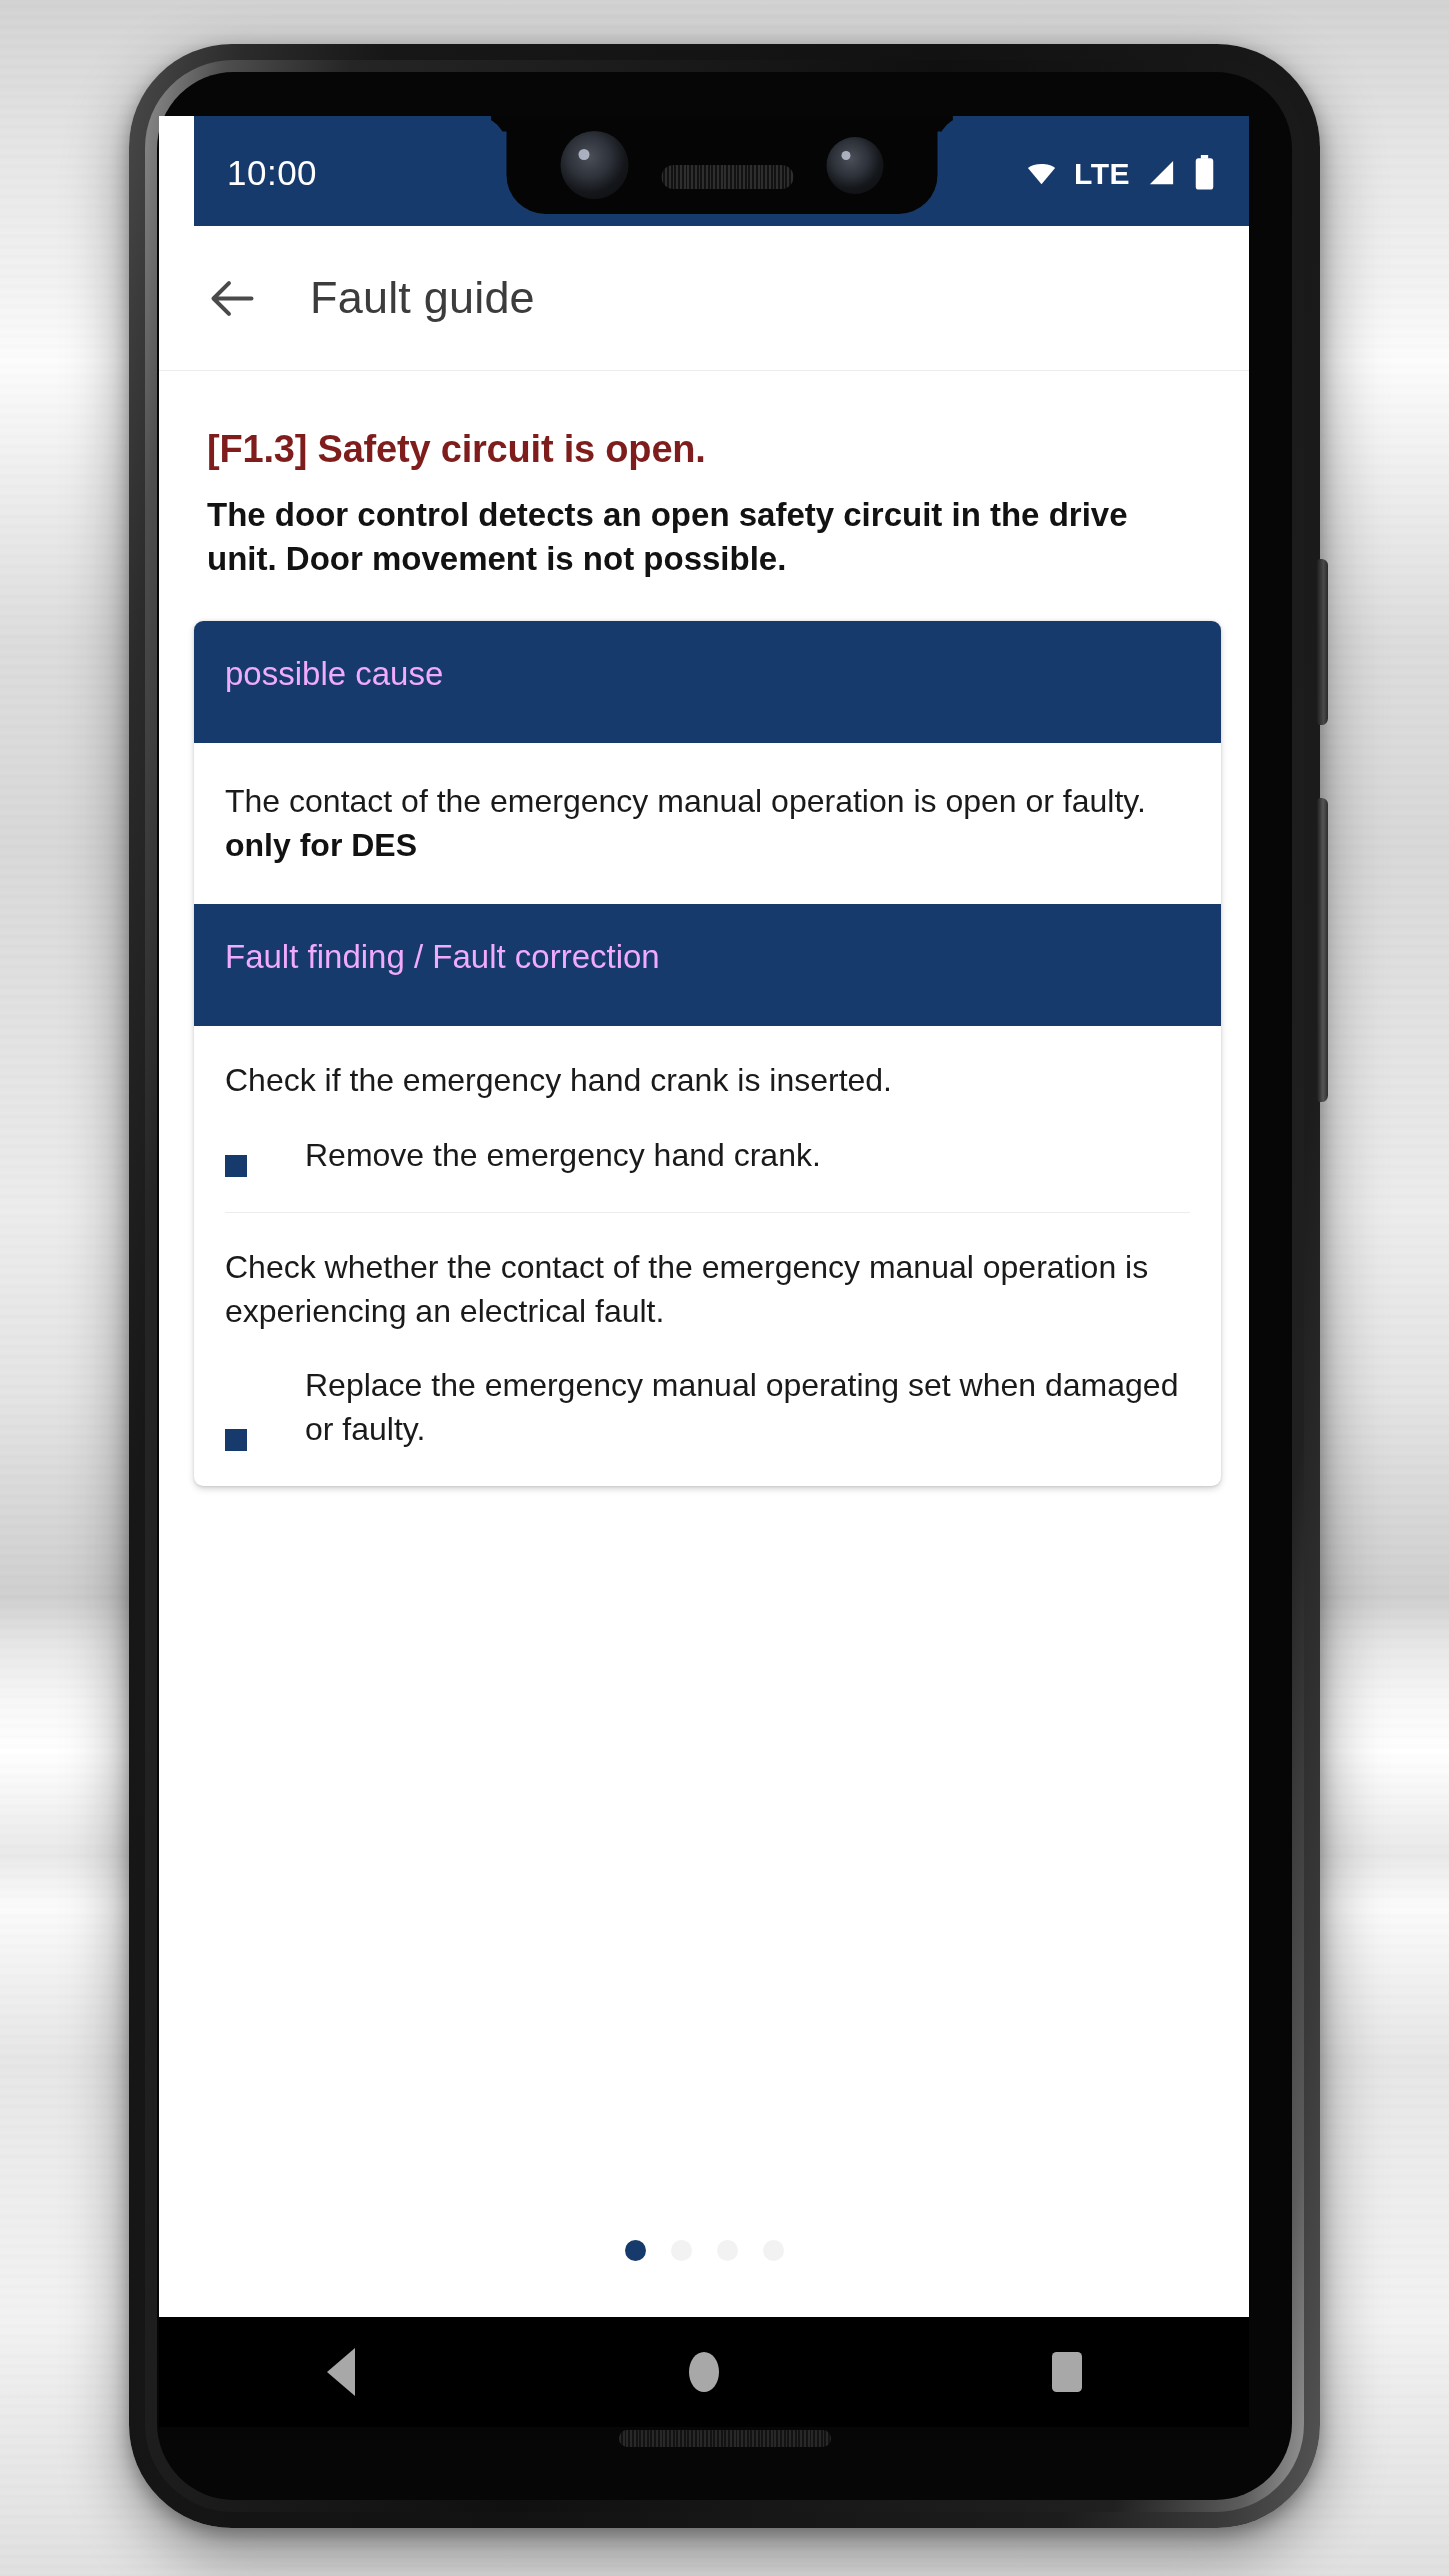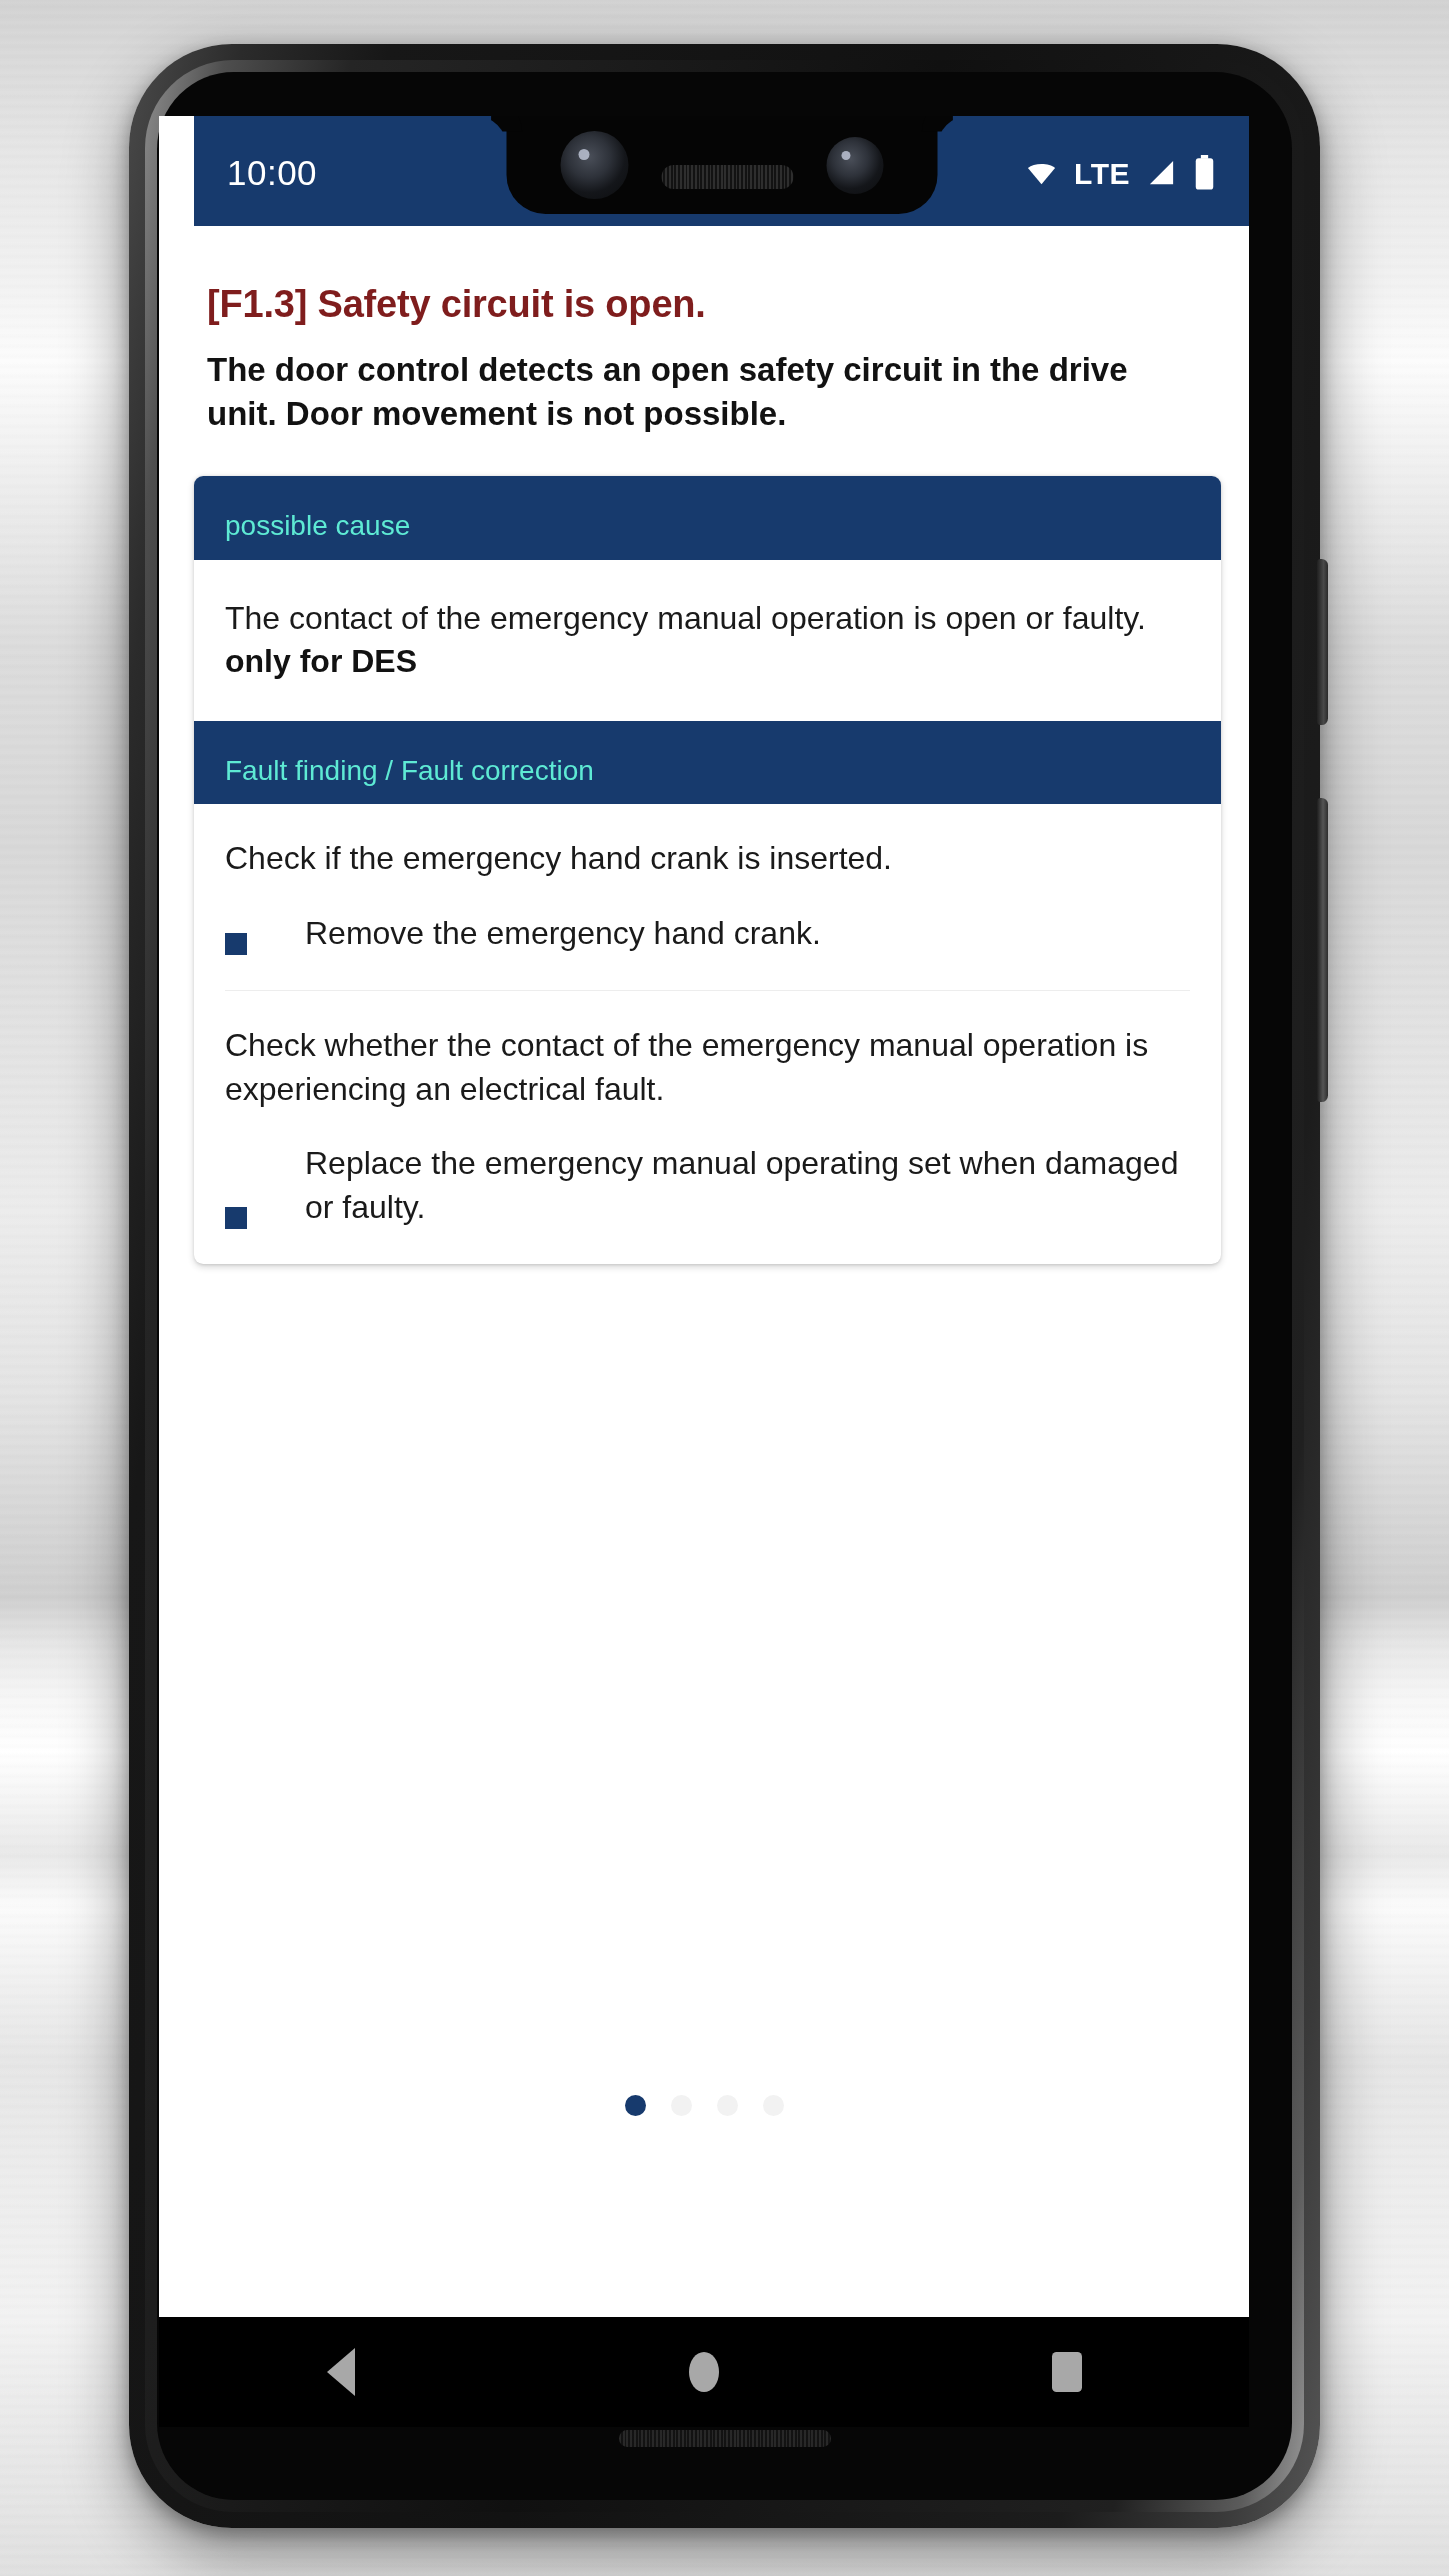--- a/index.html
+++ b/index.html
@@ -264,23 +264,23 @@
 
   .card {
     margin: 40px 28px 0 35px;
     background: #ffffff;
     border-radius: 9.2px;
     box-shadow: 0 2.8px 7.4px rgba(0,0,0,0.16), 0 0.9px 2.8px rgba(0,0,0,0.10);
     overflow: hidden;
   }
   .section-head {
     background: #173a6d;
-    color: #5eead4;
-    font-size: 28px;
-    padding: 35px 31px 18px 31px;
+    color: #f0abfc;
+    font-size: 33px;
+    padding: 35px 31px 51px 31px;
     line-height: 1.1;
   }
   .section-body {
     padding: 37px 31px 37px 31px;
     font-size: 32px;
     color: #1a1a1a;
     line-height: 1.36;
   }
   .bold-note {
     font-weight: bold;
@@ -423,20 +423,28 @@
           </svg>
         </span>
       </div>
       <div class="notch">
         <div class="cam"></div>
         <div class="earpiece"></div>
         <div class="cam small"></div>
       </div>
     </div>
 
+    <div class="appbar">
+      <div class="back-arrow">
+        <svg width="57" height="57" viewBox="0 0 24 24">
+          <path d="M20 12 H4 M10.5 5.5 L4 12 L10.5 18.5" fill="none" stroke="#4a4a4a" stroke-width="1.7" stroke-linecap="round" stroke-linejoin="round"></path>
+        </svg>
+      </div>
+      <div class="appbar-title">Fault guide</div>
+    </div>
 
     <div class="content">
 
       <div class="fault-title">[F1.3] Safety circuit is open.</div>
       <div class="fault-desc">The door control detects an open safety circuit in the drive unit. Door movement is not possible.</div>
 
       <div class="card">
         <div class="section-head">possible cause</div>
         <div class="section-body">
           <div>The contact of the emergency manual operation is open or faulty.</div>

